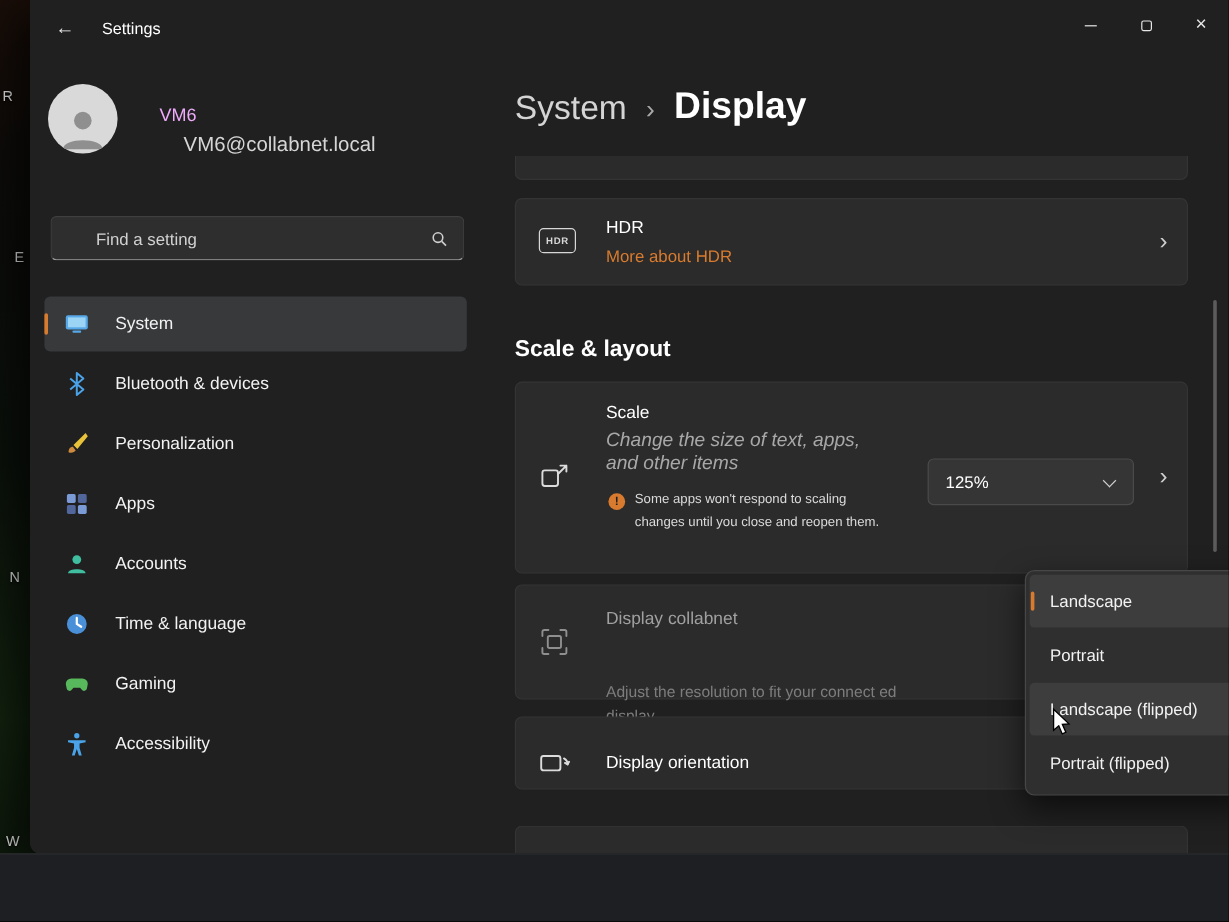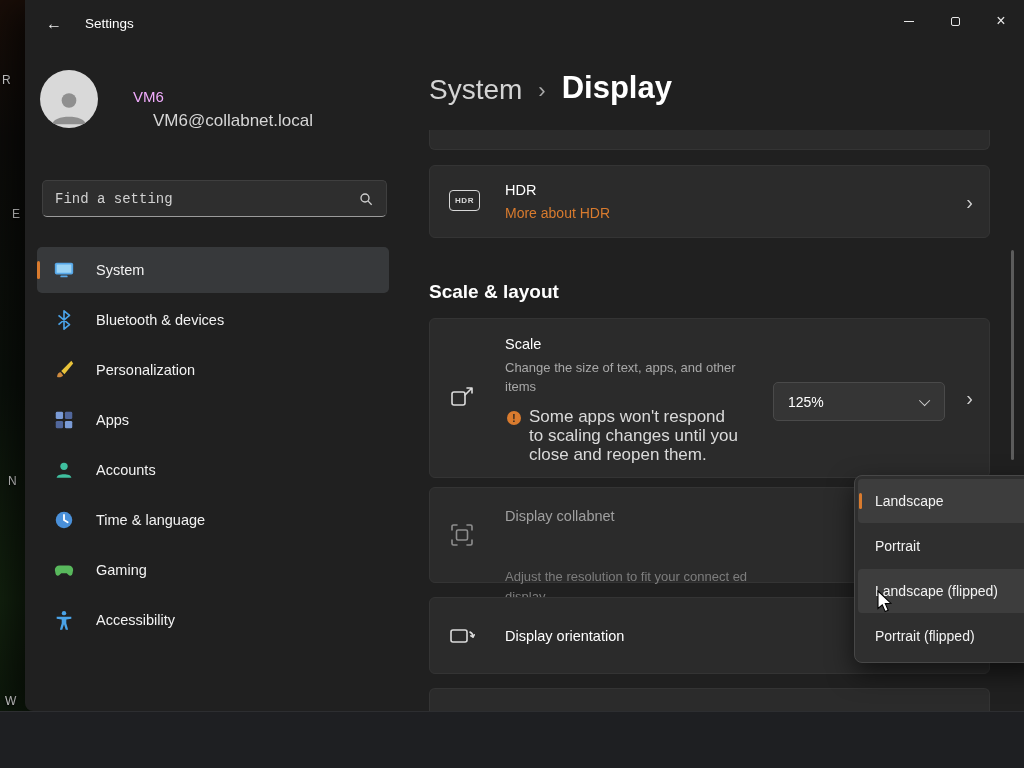--- a/index.html
+++ b/index.html
@@ -26,21 +26,21 @@
 
   
   .avatar { position:absolute; left:15px; top:70px; width:58px; height:58px; border-radius:50%;
     background:#d9d9d9; display:flex; align-items:flex-end; justify-content:center; overflow:hidden; }
   .profile-name { position:absolute; left:108px; top:88px; font-size:15px; color:#f0abfc; }
   .profile-email { position:absolute; left:108px; top:111px; font-size:17px; color:#d6d6d6;margin-left:20px; }
 
   .search-box { position:absolute; left:17px; top:180px; width:345px; height:37px; background:#2e2e2e;
     border:1px solid #3f3f3f; border-bottom:1px solid #9b9b9b; border-radius:5px; display:flex; align-items:center; }
   .search-box input { flex:1; background:transparent; border:none; outline:none; color:#ffffff;
-    font-size:14px; padding:0 8px 0 12px; font-family:Liberation Mono, monospace; }
+    font-size:14px; padding:0 8px 0 12px; font-family:Liberation Sans, sans-serif;margin-left:25px; }
   .search-box input::placeholder { color:#d2d2d2; }
   .search-glyph { margin-right:12px; display:flex; }
 
   .nav { position:absolute; left:12px; top:247px; width:352px; }
   .nav-item { height:46px; margin-bottom:4px; display:flex; align-items:center; padding-left:16px;
     border-radius:5px; position:relative; cursor:default; }
   .nav-item.selected { background:#37393b; }
   .nav-item.selected::before { content:""; position:absolute; left:0; top:14px; height:18px; width:3px;
     border-radius:2px; background:var(--accent); }
   .nav-icon { width:22px; height:22px; margin-right:21px; display:flex; }
@@ -50,40 +50,40 @@
   .breadcrumb { position:absolute; left:404px; top:70px; display:flex; align-items:flex-end; }
   .crumb-parent { font-size:28px; color:#d4d4d4; }
   .crumb-sep { font-size:22px; color:#a8a8a8; margin:0 16px; position:relative; top:-2px; }
   .crumb-current { font-size:31px; font-weight:600; color:#ffffff; }
 
   .card { position:absolute; left:404px; width:561px; background:#2b2b2b; border:1px solid #343434; border-radius:6px; }
   .card-sliver-top { top:130px; height:20px; border-radius:0 0 6px 6px; border-top:none; }
   .card-hdr { top:165px; height:73px; }
   .card-scale { top:318px; height:160px; }
   .card-res { top:487px; height:96px; }
-  .card-orient { top:597px; height:77px; }
+  .card-orient { top:597px; height:61px; }
   .card-sliver-bottom { top:688px; height:23px; border-radius:6px 6px 0 0; border-bottom:none; }
 
   .section-header { position:absolute; left:404px; top:281px; font-size:19px; font-weight:700; color:#ffffff; }
 
   .hdr-badge { position:absolute; left:19px; top:24px; width:31px; height:21px; border:1.6px solid #d8d8d8;
     border-radius:4px; display:flex; align-items:center; justify-content:center;
     font-size:8px; font-weight:700; letter-spacing:.5px; color:#d8d8d8; }
   .card-title { position:absolute; left:75px; font-size:14.5px; color:#ffffff; }
   .hdr-title { top:16px; }
   .hdr-link { position:absolute; left:75px; top:39px; font-size:14px; color:var(--accent); cursor:default; }
   .card-chevron { position:absolute; right:16px; top:50%; transform:translateY(-50%); font-size:20px; color:#cfcfcf; }
 
   .scale-icon { position:absolute; left:18px; top:64px; display:flex; }
   .scale-title { top:17px; }
-  .scale-desc { position:absolute; left:75px; top:39px; width:242px; font-size:13px; line-height:19px; color:#a8a8a8; }
+  .scale-desc { position:absolute; left:75px; top:39px; width:242px; font-size:16px; line-height:19px; color:#a8a8a8;font-style:italic; }
   .scale-warning { position:absolute; left:77px; top:88px; display:flex; width:232px; }
   .warning-icon { width:14px; height:14px; border-radius:50%; background:var(--accent); color:#1f1f1f;
     font-size:10px; font-weight:700; display:flex; align-items:center; justify-content:center; flex:0 0 14px; margin-top:4px; }
-  .warning-text { margin-left:8px; font-size:17px; line-height:19px; color:#dadada; }
+  .warning-text { margin-left:8px; font-size:11px; line-height:19px; color:#dadada; }
   .scale-select { position:absolute; left:343px; top:63px; width:172px; height:39px; background:#353535;
     border:1px solid #4a4a4a; border-radius:5px; display:flex; align-items:center; justify-content:space-between;
     padding:0 14px; font-size:14px; color:#ffffff; cursor:default; }
   .select-chevron { width:8px; height:8px; border-left:1.5px solid #cfcfcf; border-bottom:1.5px solid #cfcfcf;
     transform:rotate(-45deg) translateY(-2px); }
 
   .res-icon { position:absolute; left:18px; top:33px; display:flex; }
   .res-title { top:20px; color:#a0a0a0; }
   .res-desc { position:absolute; left:75px; top:43px; width:262px; font-size:13px; line-height:20px; color:#7d7d7d;margin-top:36px; }
 

